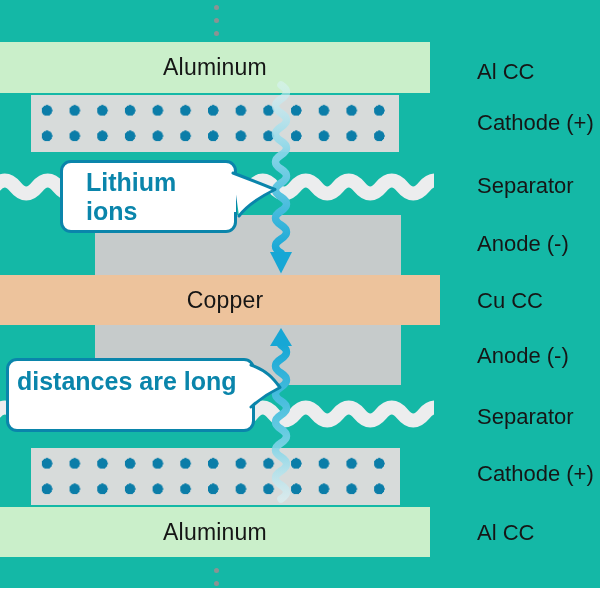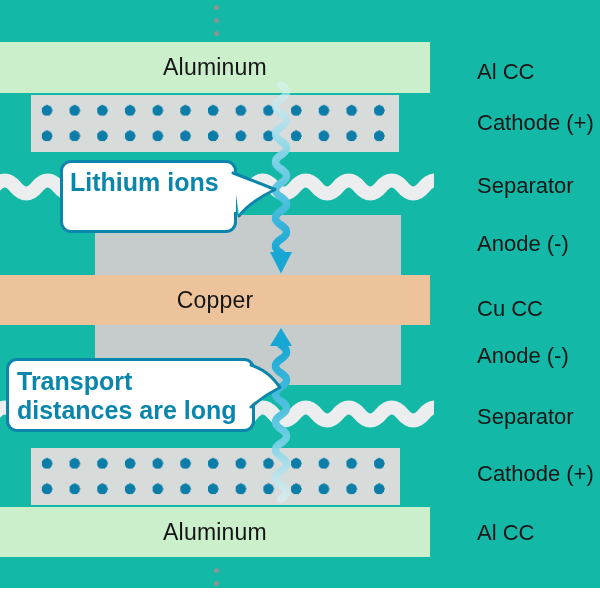--- a/index.html
+++ b/index.html
@@ -20,30 +20,30 @@
   .layer-anode{background:#c6cbcb;}
   .layer-copper{background:#edc39c;}
   .layer-label{
     font-size:23px;color:#151515;letter-spacing:.2px;
   }
   
   .rlabel{
     position:absolute;left:452px;transform:translateY(-50%);
     font-size:22px;color:#161616;white-space:nowrap;margin-left:25px;
   }
-  .rl0{top:72px;} .rl1{top:123px;} .rl2{top:186px;} .rl3{top:244px;} .rl4{top:309px;}
+  .rl0{top:72px;} .rl1{top:123px;} .rl2{top:186px;} .rl3{top:244px;} .rl4{top:301px;}
   .rl5{top:356px;} .rl6{top:417px;} .rl7{top:474px;} .rl8{top:533px;}
   
   .callout{
     position:absolute;box-sizing:border-box;background:#fff;
     border:3px solid #0a85ab;border-radius:11px;
     color:#0a85ab;font-weight:bold;font-size:25px;line-height:29px;
   }
   .callout .cline{display:block;}
-  #callout-lithium{left:60px;top:160px;width:177px;height:73px;padding:5px 0 0 7px;}
+  #callout-lithium{left:60px;top:160px;width:177px;height:73px;padding:5px 0 0 23px;}
   #callout-transport{left:6px;top:358px;width:249px;height:74px;padding:6px 0 0 8px;}
   
   .dotcol{position:absolute;left:213.5px;display:flex;flex-direction:column;gap:8px;}
   .dotcol .gdot{width:5px;height:5px;border-radius:50%;background:#8b9393;}
   .dotcol.top{top:5px;}
   .dotcol.bottom{top:568px;}
   svg{display:block;}
 </style>
 </head>
 <body>
@@ -63,21 +63,21 @@
   <div class="layer layer-cathode" style="left:31px;top:95px;width:368px;height:57px;"></div>
 
   <svg class="abs" style="left:0;top:165px;" width="434" height="44" viewBox="0 0 434 44">
     <g transform="translate(0,22)">
       <path d="M-6 0 Q 4.75 -13 15.5 0 T 37 0 T 58.5 0 T 80 0 T 101.5 0 T 123 0 T 144.5 0 T 166 0 T 187.5 0 T 209 0 T 230.5 0 T 252 0 T 273.5 0 T 295 0 T 316.5 0 T 338 0 T 359.5 0 T 381 0 T 402.5 0 T 424 0 T 445.5 0" fill="none" stroke="#ecedee" stroke-width="14" stroke-linecap="round"></path>
     </g>
   </svg>
 
   <div class="layer layer-anode" style="left:95px;top:215px;width:306px;height:60px;"></div>
 
-  <div class="layer layer-copper" style="left:0;top:275px;width:430px;height:50px;">
+  <div class="layer layer-copper" style="left:0;top:275px;width:430px;height:50px;padding-left:10px;">
     <span class="layer-label">Copper</span>
   </div>
 
   <div class="layer layer-anode" style="left:95px;top:325px;width:306px;height:60px;"></div>
 
   <svg class="abs" style="left:0;top:392px;" width="434" height="44" viewBox="0 0 434 44">
     <g transform="translate(0,22)">
       <path d="M-6 0 Q 4.75 -13 15.5 0 T 37 0 T 58.5 0 T 80 0 T 101.5 0 T 123 0 T 144.5 0 T 166 0 T 187.5 0 T 209 0 T 230.5 0 T 252 0 T 273.5 0 T 295 0 T 316.5 0 T 338 0 T 359.5 0 T 381 0 T 402.5 0 T 424 0 T 445.5 0" fill="none" stroke="#ecedee" stroke-width="14" stroke-linecap="round"></path>
     </g>
   </svg>
@@ -109,21 +109,20 @@
       <polygon points="270,346 292,346 281,328" fill="#17a7d5"></polygon>
       <path d="M281 345 q 11 7 0 14 q -11 7 0 14 q 11 7 0 14 q -11 7 0 14 q 11 7 0 14 q -11 7 0 14 q 11 7 0 14 q -11 7 0 14 q 11 7 0 14 q -11 7 0 14 q 11 7 0 14" fill="none" stroke="url(#ag2)" stroke-width="7.5" stroke-linecap="round"></path>
     </g>
   </svg>
 
   <div class="callout" id="callout-lithium">
     <span class="cline">Lithium ions</span>
   </div>
 
   <div class="callout" id="callout-transport">
-    <span class="cline">Transport</span>
     <span class="cline">distances are long</span>
   </div>
 
   <svg class="abs" style="left:0;top:0;" width="600" height="600" viewBox="0 0 600 600" pointer-events="none">
     <g>
       <rect x="231" y="177" width="5" height="35" fill="#ffffff"></rect>
       <path d="M233 173 C 254 181, 263 184.5, 275 189.5 C 261 196.5, 248 204, 239 216" fill="#ffffff" stroke="#0a85ab" stroke-width="3" stroke-linejoin="round" stroke-linecap="round"></path>
     </g>
     <g>
       <rect x="249" y="369" width="5" height="34" fill="#ffffff"></rect>

